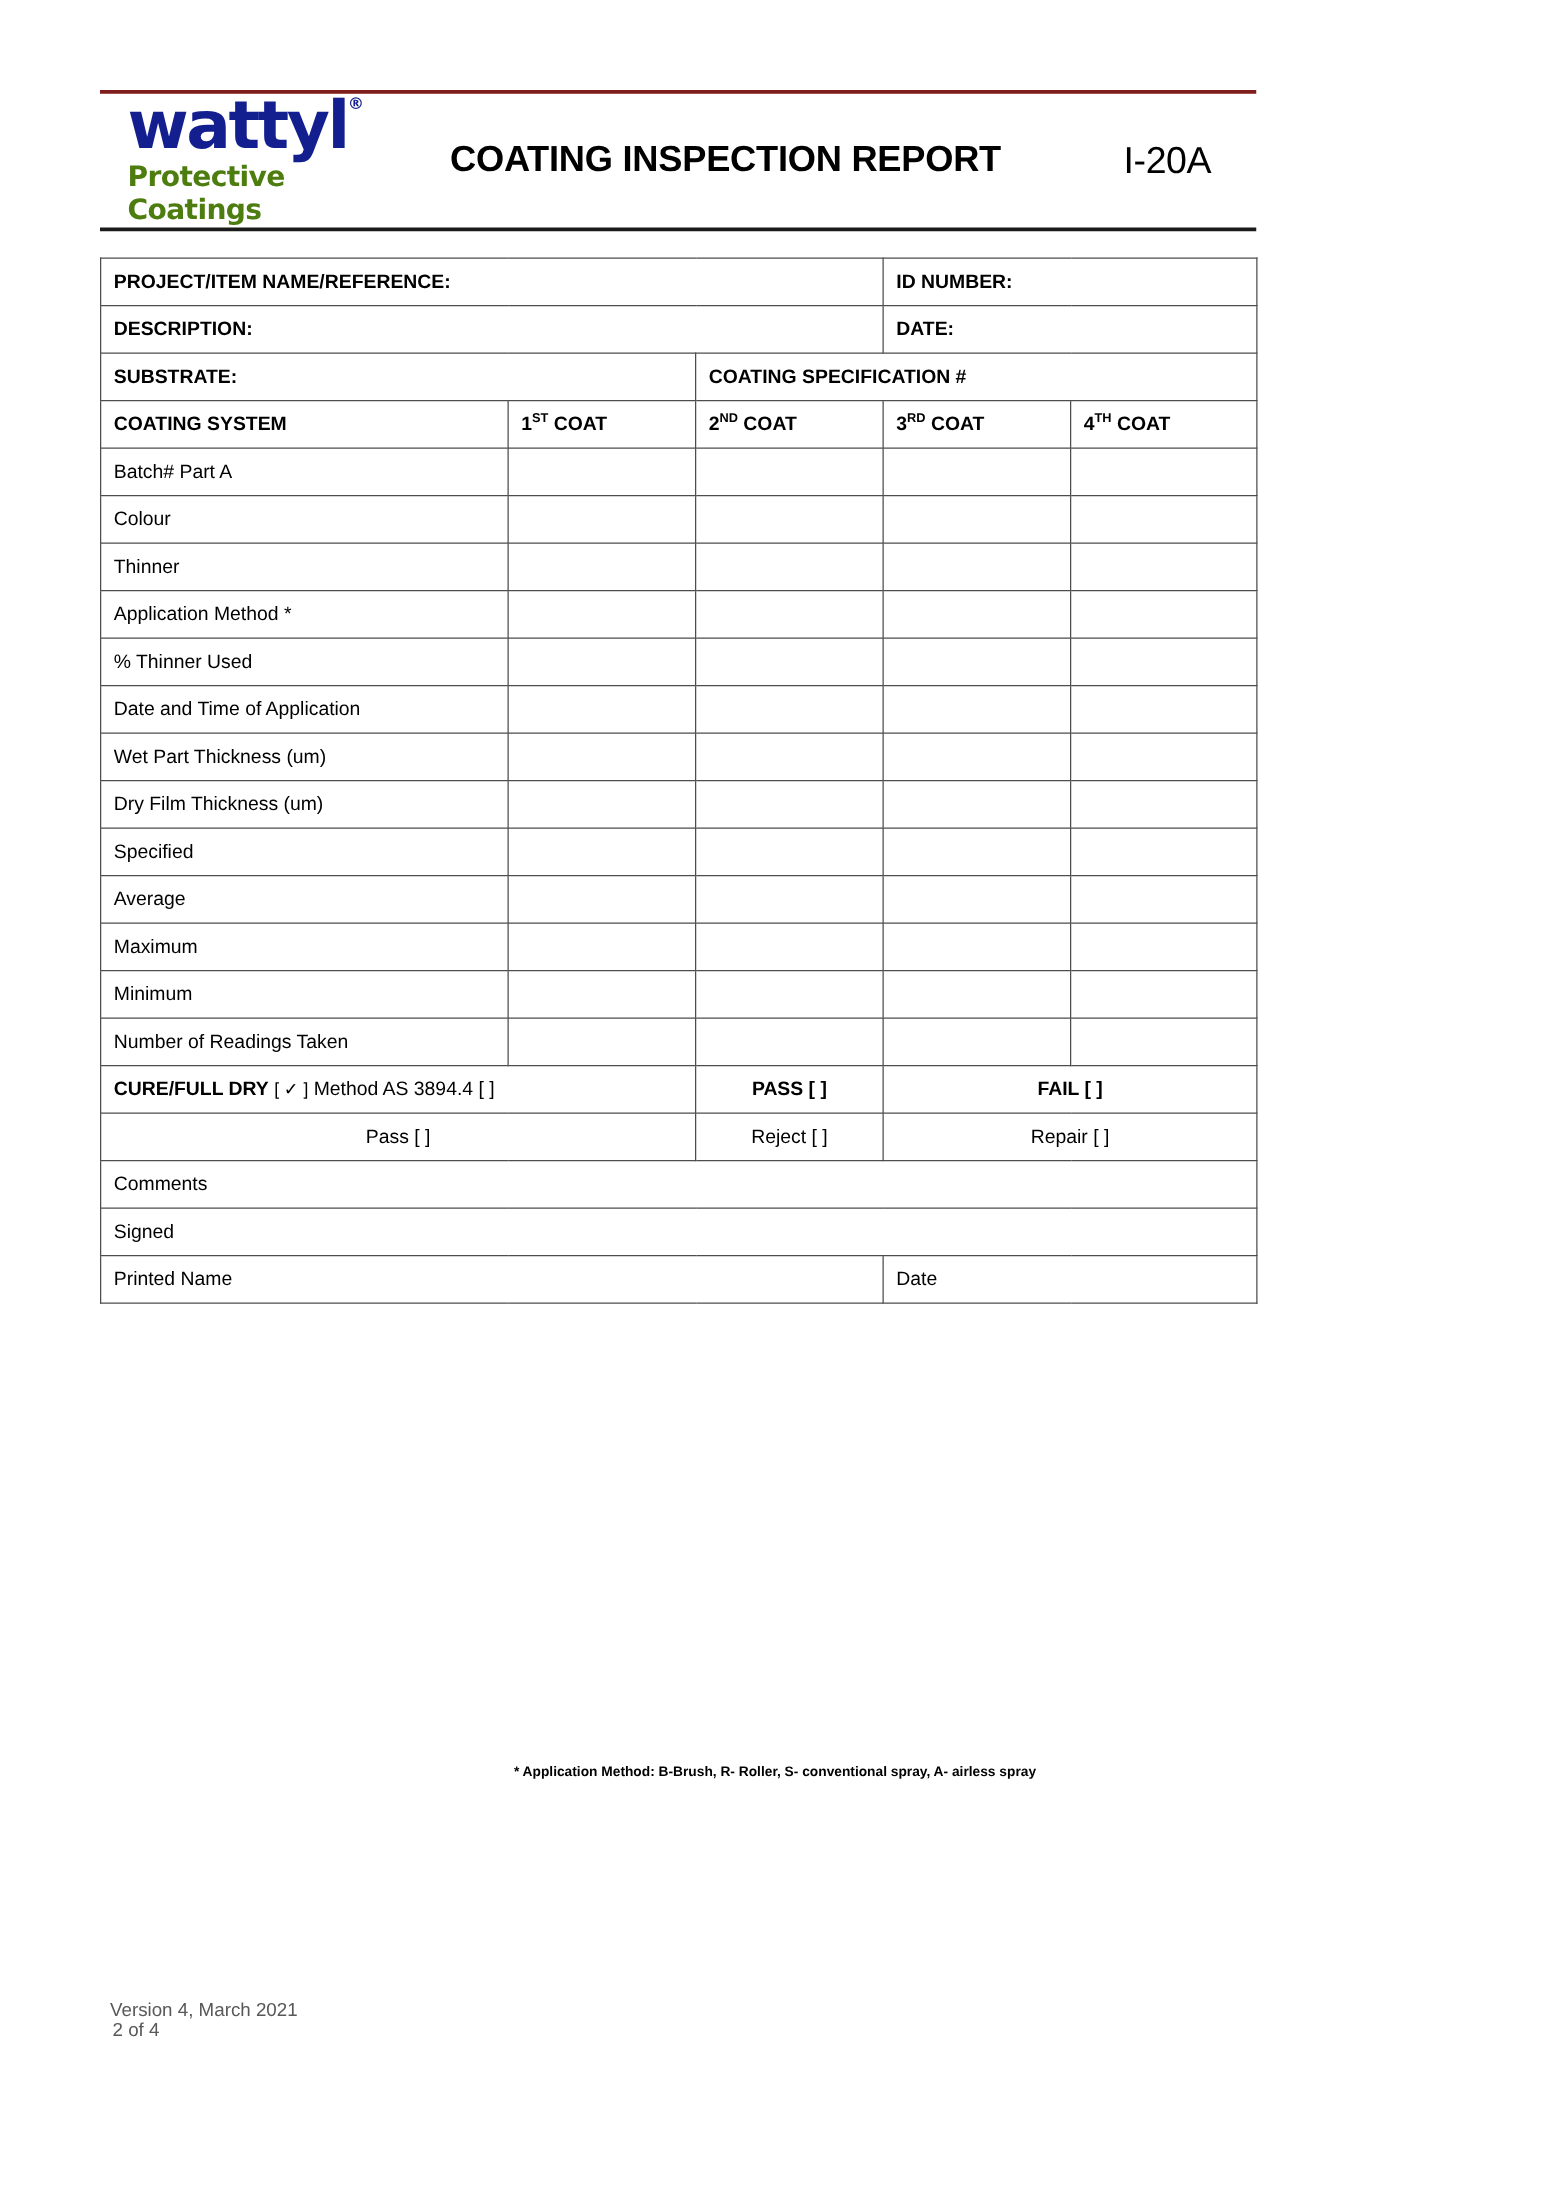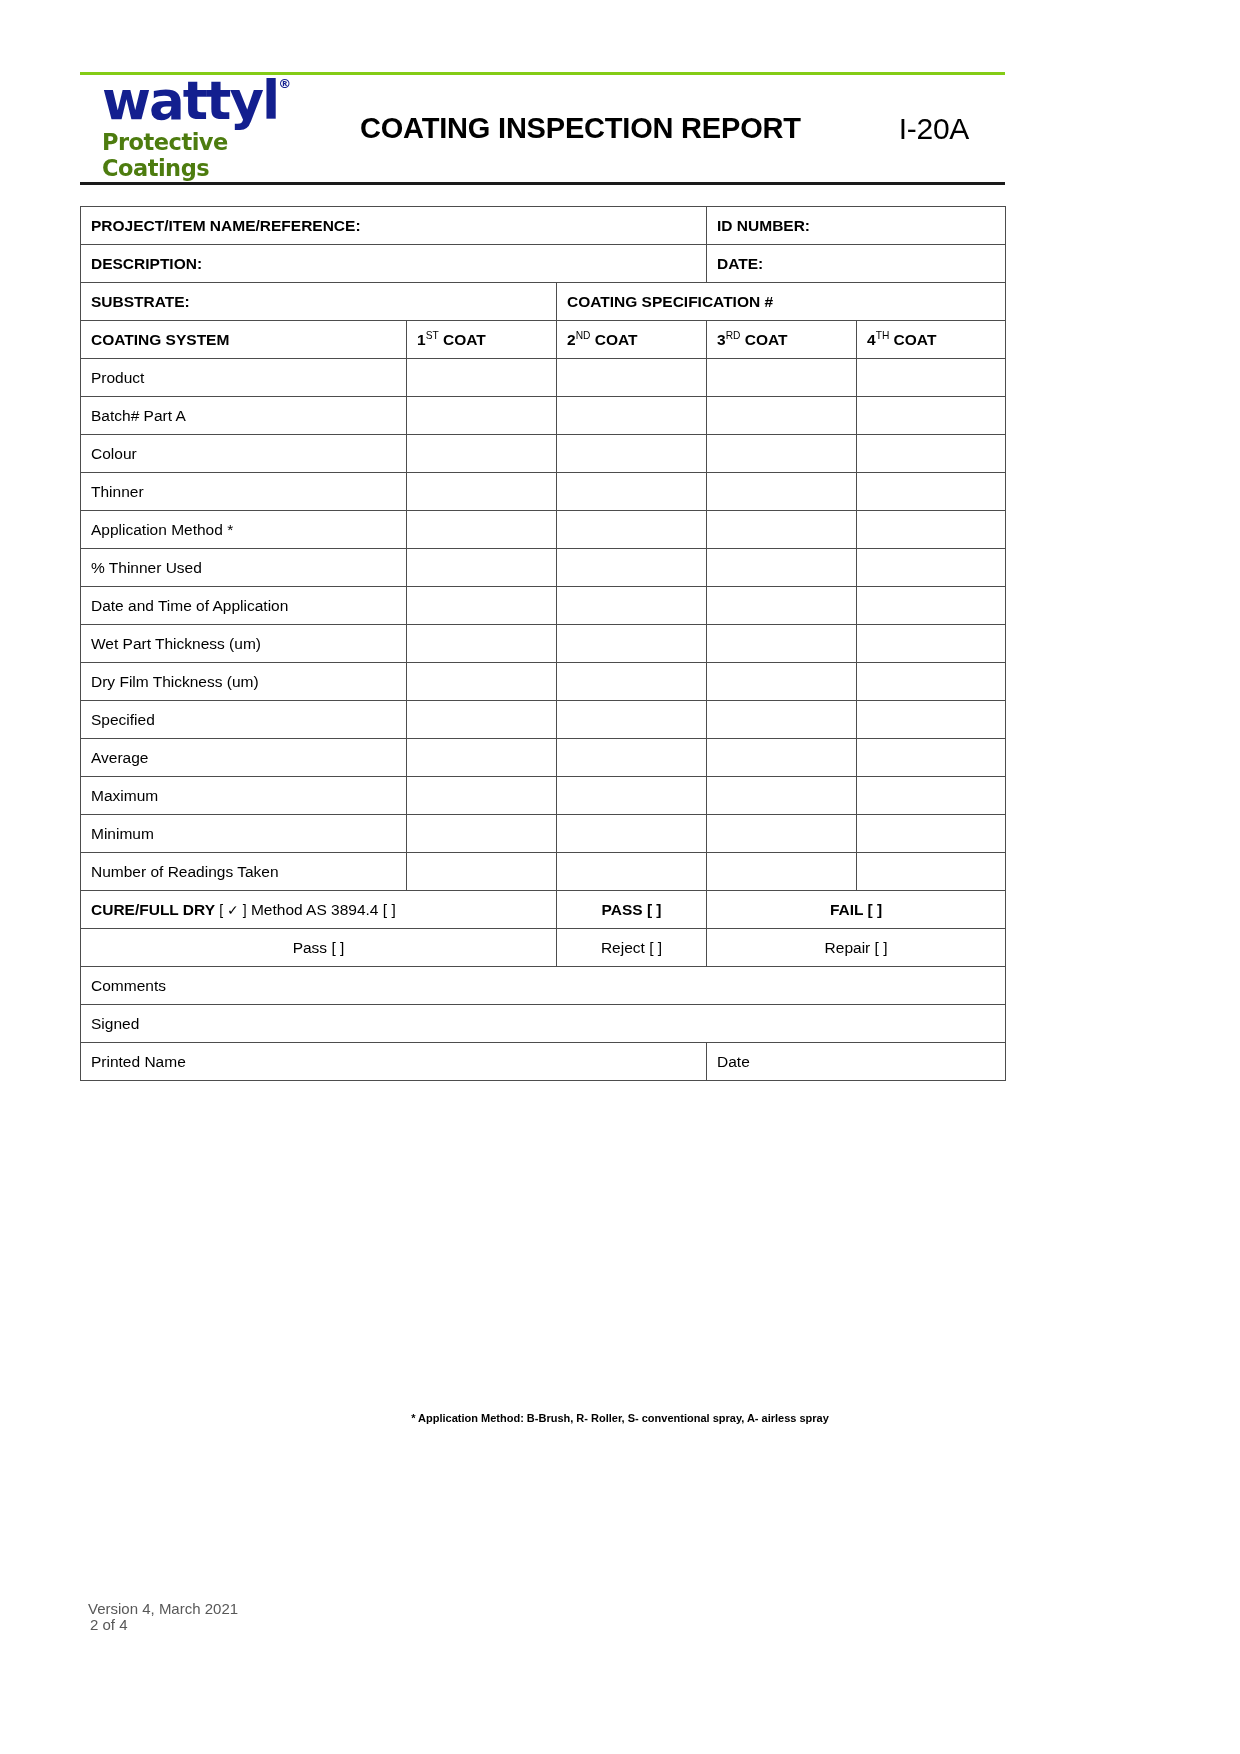--- a/index.html
+++ b/index.html
@@ -21,21 +21,21 @@
     overflow: hidden;
   }
 
   
   .header {
     position: absolute;
     left: 80px;
     top: 72px;
     width: 925px;
     height: 113px;
-    border-top: 3px solid #84cc16;
+    border-top: 3px solid #7f1d1d;
     border-bottom: 3px solid #1a1a1a;
     box-sizing: border-box;
     display: flex;
     align-items: center;
   }
   .logo-block {
     width: 238px;
     flex: 0 0 238px;
     padding-left: 22px;
     box-sizing: border-box;
@@ -101,21 +101,21 @@
   }
   .b {
     font-weight: 700;
   }
   .label-cell { font-weight: 400; }
   .head-cell { font-weight: 700; }
   sup {
     font-size: 0.66em;
     vertical-align: super;
     line-height: 0;
-    font-weight: 400;
+    font-weight: 700;
     text-align: center;
   }
   .comments-cell {
     height: 165px;
     vertical-align: top;
     padding-top: 9px;
   }
   .center { text-align: center; }
   .cure-cell { font-size: 15px; white-space: nowrap; }
   .check { font-size: 14px; }
@@ -199,27 +199,20 @@
 
       <tr>
         <td class="head-cell">COATING SYSTEM</td>
         <td class="head-cell"><span>1</span><sup>ST</sup><span> COAT</span></td>
         <td class="head-cell"><span>2</span><sup>ND</sup><span> COAT</span></td>
         <td class="head-cell"><span>3</span><sup>RD</sup><span> COAT</span></td>
         <td class="head-cell"><span>4</span><sup>TH</sup><span> COAT</span></td>
       </tr>
 
       <tr>
-        <td class="label-cell">Product</td>
-        <td></td>
-        <td></td>
-        <td></td>
-        <td></td>
-      </tr>
-      <tr>
         <td class="label-cell">Batch# Part A</td>
         <td></td>
         <td></td>
         <td></td>
         <td></td>
       </tr>
       <tr>
         <td class="label-cell">Colour</td>
         <td></td>
         <td></td>

